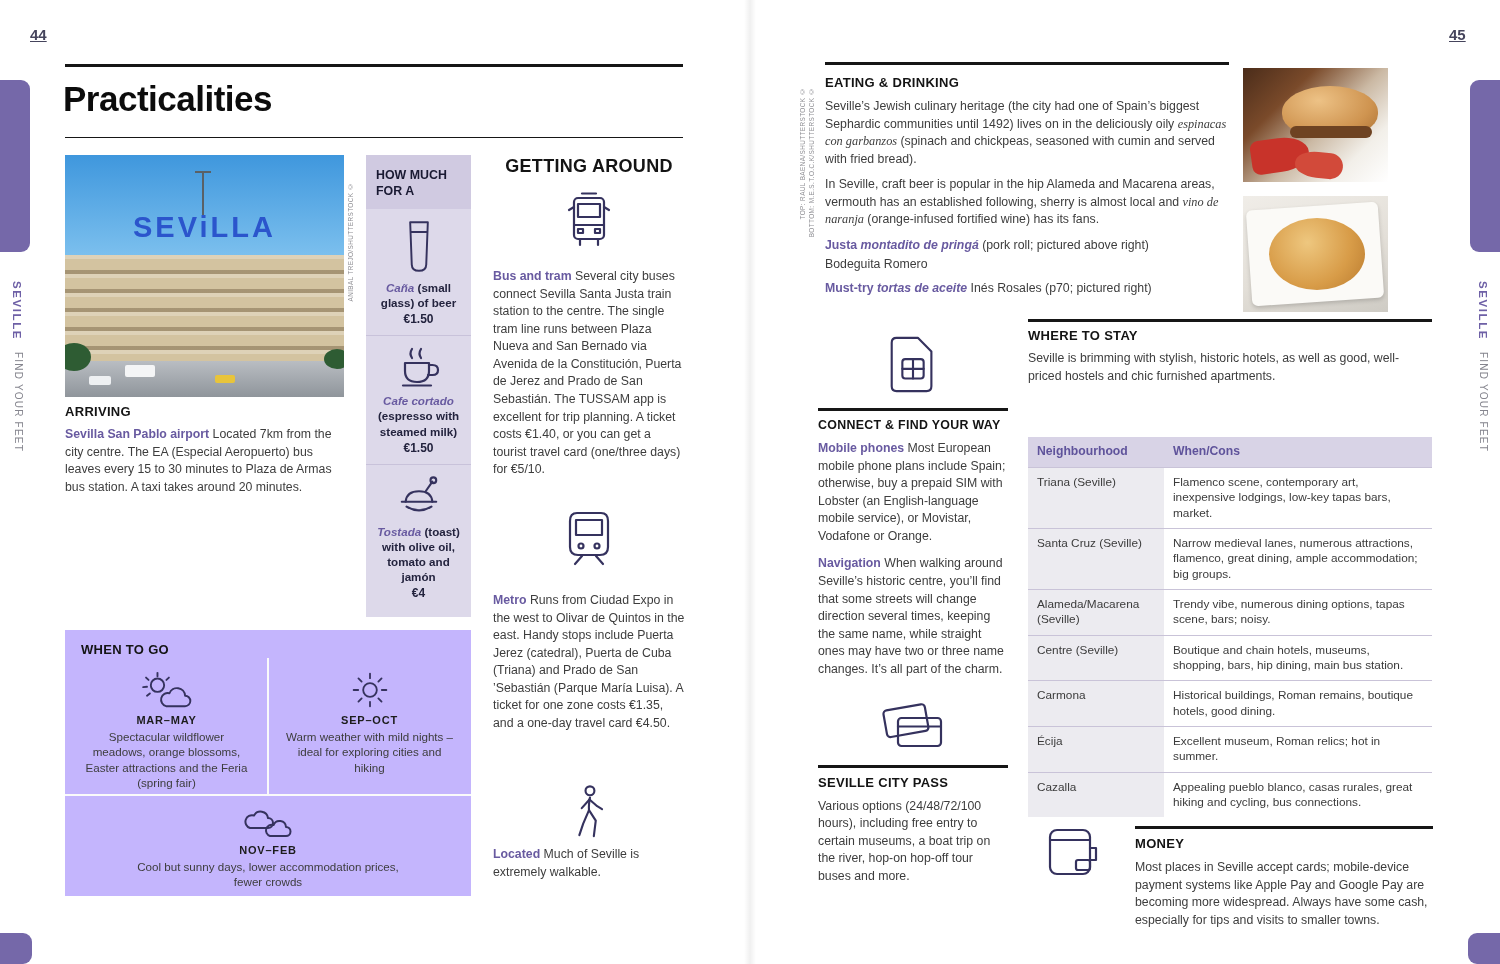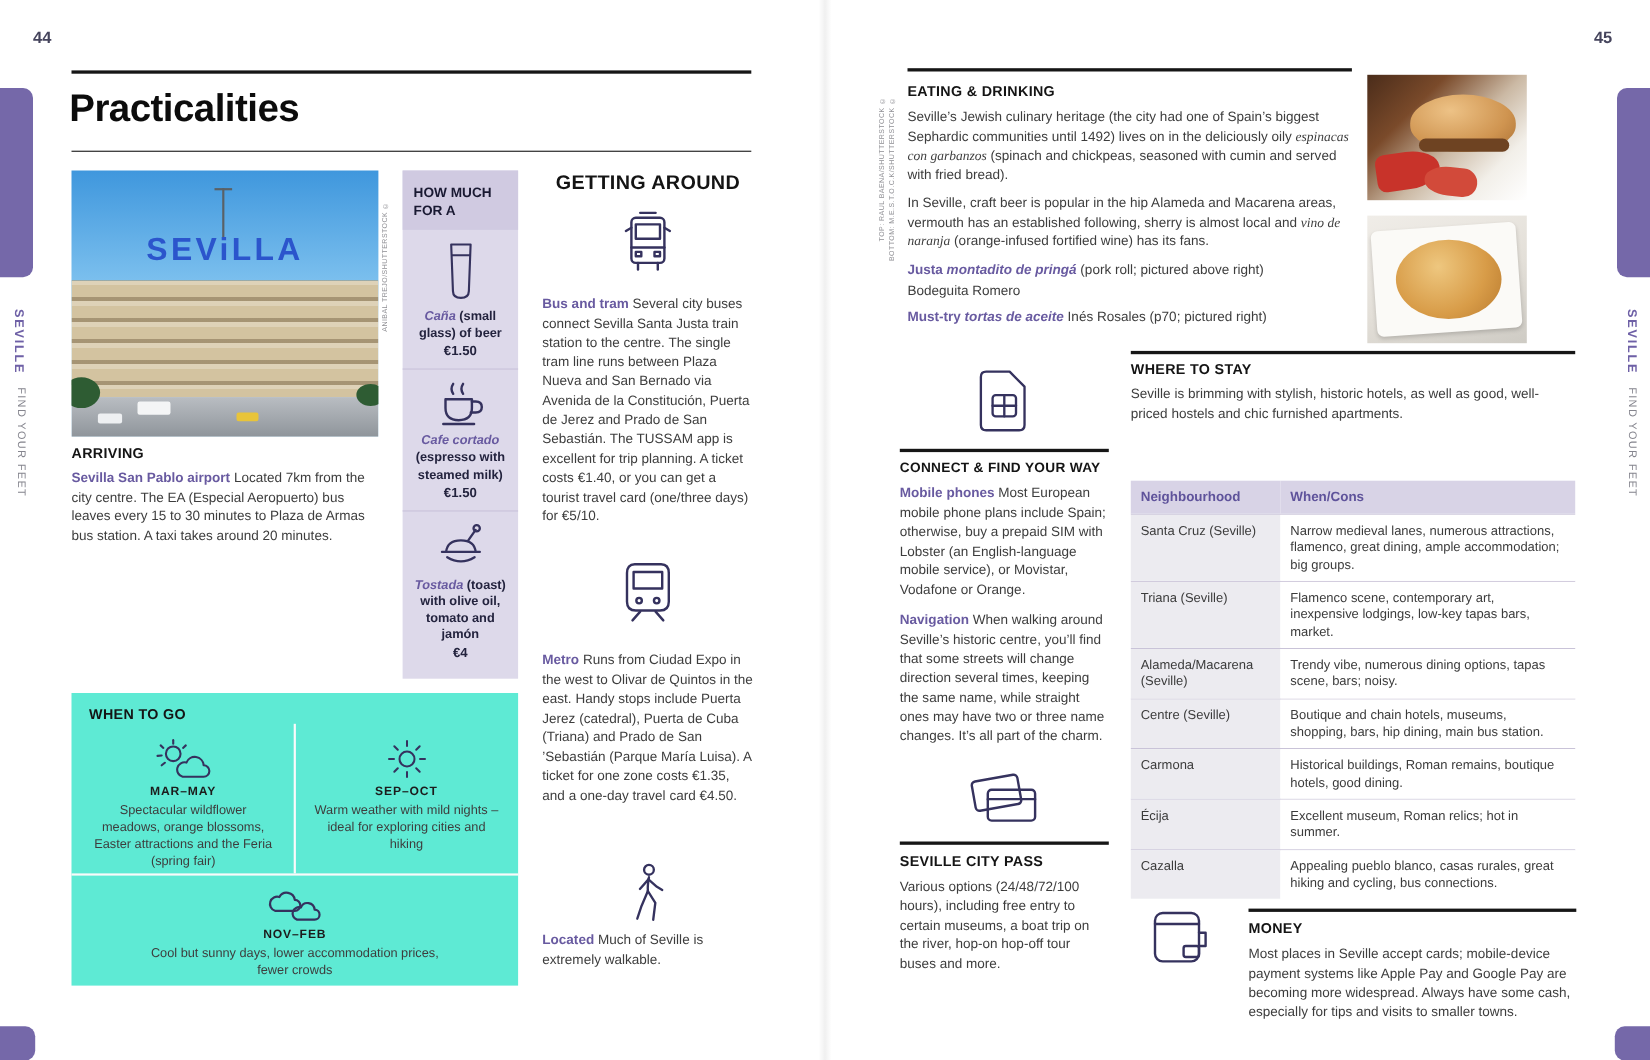--- a/index.html
+++ b/index.html
@@ -2,21 +2,21 @@
 <html><head>
 <meta charset="utf-8">
 <style>
   * { margin:0; padding:0; box-sizing:border-box; }
   html,body { background:#ffffff; }
   body { font-family:"Liberation Sans", sans-serif; color:#3d3d3d; }
   .spread { position:relative; width:1500px; height:964px; background:#fff; overflow:hidden; }
   .abs { position:absolute; }
 
   
-  .page-num { position:absolute; font-size:15px; font-weight:700; color:#45445c; }
+  .page-num { position:absolute; font-size:15px; font-weight:700; color:#45445c;text-decoration:underline; }
   .sec-rule { position:absolute; height:3px; background:#161616; }
   .thin-rule { position:absolute; height:1px; background:#161616; }
   .sec-head { position:absolute; font-size:13px; font-weight:700; color:#141414; letter-spacing:.3px; }
   .body-text { font-size:12.3px; line-height:1.43; color:#3d3d3d; }
   .plead { color:#685aa0; font-weight:700; }
   .pitalic { font-style:italic;font-family:Liberation Serif, serif; }
   .plead-italic { color:#685aa0; font-weight:700; font-style:italic; }
 
   
   .edge-tab { position:absolute; width:30px; height:172px; background:#7568a9; }
@@ -87,21 +87,21 @@
   .hm-desc { font-weight:700; color:#23233e; }
   .hm-price { margin-top:2px; font-size:12px; font-weight:700; color:#23233e; }
 
   
   .ga-head { position:absolute; left:493px; top:156px; width:192px; text-align:center;
              font-size:18px; font-weight:700; color:#141414; letter-spacing:.3px; }
   .ga-icon { position:absolute; left:493px; width:192px; display:flex; justify-content:center; }
   .ga-para { position:absolute; left:493px; width:193px; }
 
   
-  .whentogo { position:absolute; left:65px; top:630px; width:406px; height:266px; background:#5eead4; }
+  .whentogo { position:absolute; left:65px; top:630px; width:406px; height:266px; background:#c4b5fd; }
   .wtg-title { position:absolute; left:16px; top:12px; font-size:13px; font-weight:700; color:#141414; letter-spacing:.3px; }
   .wtg-cell { position:absolute; text-align:center; padding:0 16px; }
   .wtg-cell .lab { margin-top:4px; font-size:11px; font-weight:700; letter-spacing:.8px; color:#1c1c1c; }
   .wtg-cell .txt { margin-top:3px; font-size:11.6px; line-height:1.33; color:#3d3d3d; }
   .wtg-div-v { position:absolute; left:202px; top:28px; width:2px; height:136px; background:#fafafa; }
   .wtg-div-h { position:absolute; left:0; top:164px; width:406px; height:2px; background:#fafafa; }
 
   
   .flow-col { position:absolute; display:flex; flex-direction:column; }
   .frule { height:3px; background:#161616; margin-bottom:7px; }
@@ -371,26 +371,26 @@
     <div class="frule" style="margin-bottom:6px;"></div>
     <h3 class="fhead" style="margin-bottom:7px;">WHERE TO STAY</h3>
     <p class="body-text" style="margin-bottom:10px;">Seville is brimming with stylish, historic hotels, as well as good, well-priced hostels and chic furnished apartments.</p>
 
     <div class="ws-table">
       <div class="ws-row ws-header">
         <div class="ws-name">Neighbourhood</div>
         <div class="ws-pros">When/Cons</div>
       </div>
       <div class="ws-row">
+        <div class="ws-name">Triana (Seville)</div>
+        <div class="ws-pros">Flamenco scene, contemporary art, inexpensive lodgings, low-key tapas bars, market.</div>
+      </div>
+      <div class="ws-row">
         <div class="ws-name">Santa Cruz (Seville)</div>
         <div class="ws-pros">Narrow medieval lanes, numerous attractions, flamenco, great dining, ample accommodation; big groups.</div>
-      </div>
-      <div class="ws-row">
-        <div class="ws-name">Triana (Seville)</div>
-        <div class="ws-pros">Flamenco scene, contemporary art, inexpensive lodgings, low-key tapas bars, market.</div>
       </div>
       <div class="ws-row">
         <div class="ws-name">Alameda/Macarena (Seville)</div>
         <div class="ws-pros">Trendy vibe, numerous dining options, tapas scene, bars; noisy.</div>
       </div>
       <div class="ws-row">
         <div class="ws-name">Centre (Seville)</div>
         <div class="ws-pros">Boutique and chain hotels, museums, shopping, bars, hip dining, main bus station.</div>
       </div>
       <div class="ws-row">

